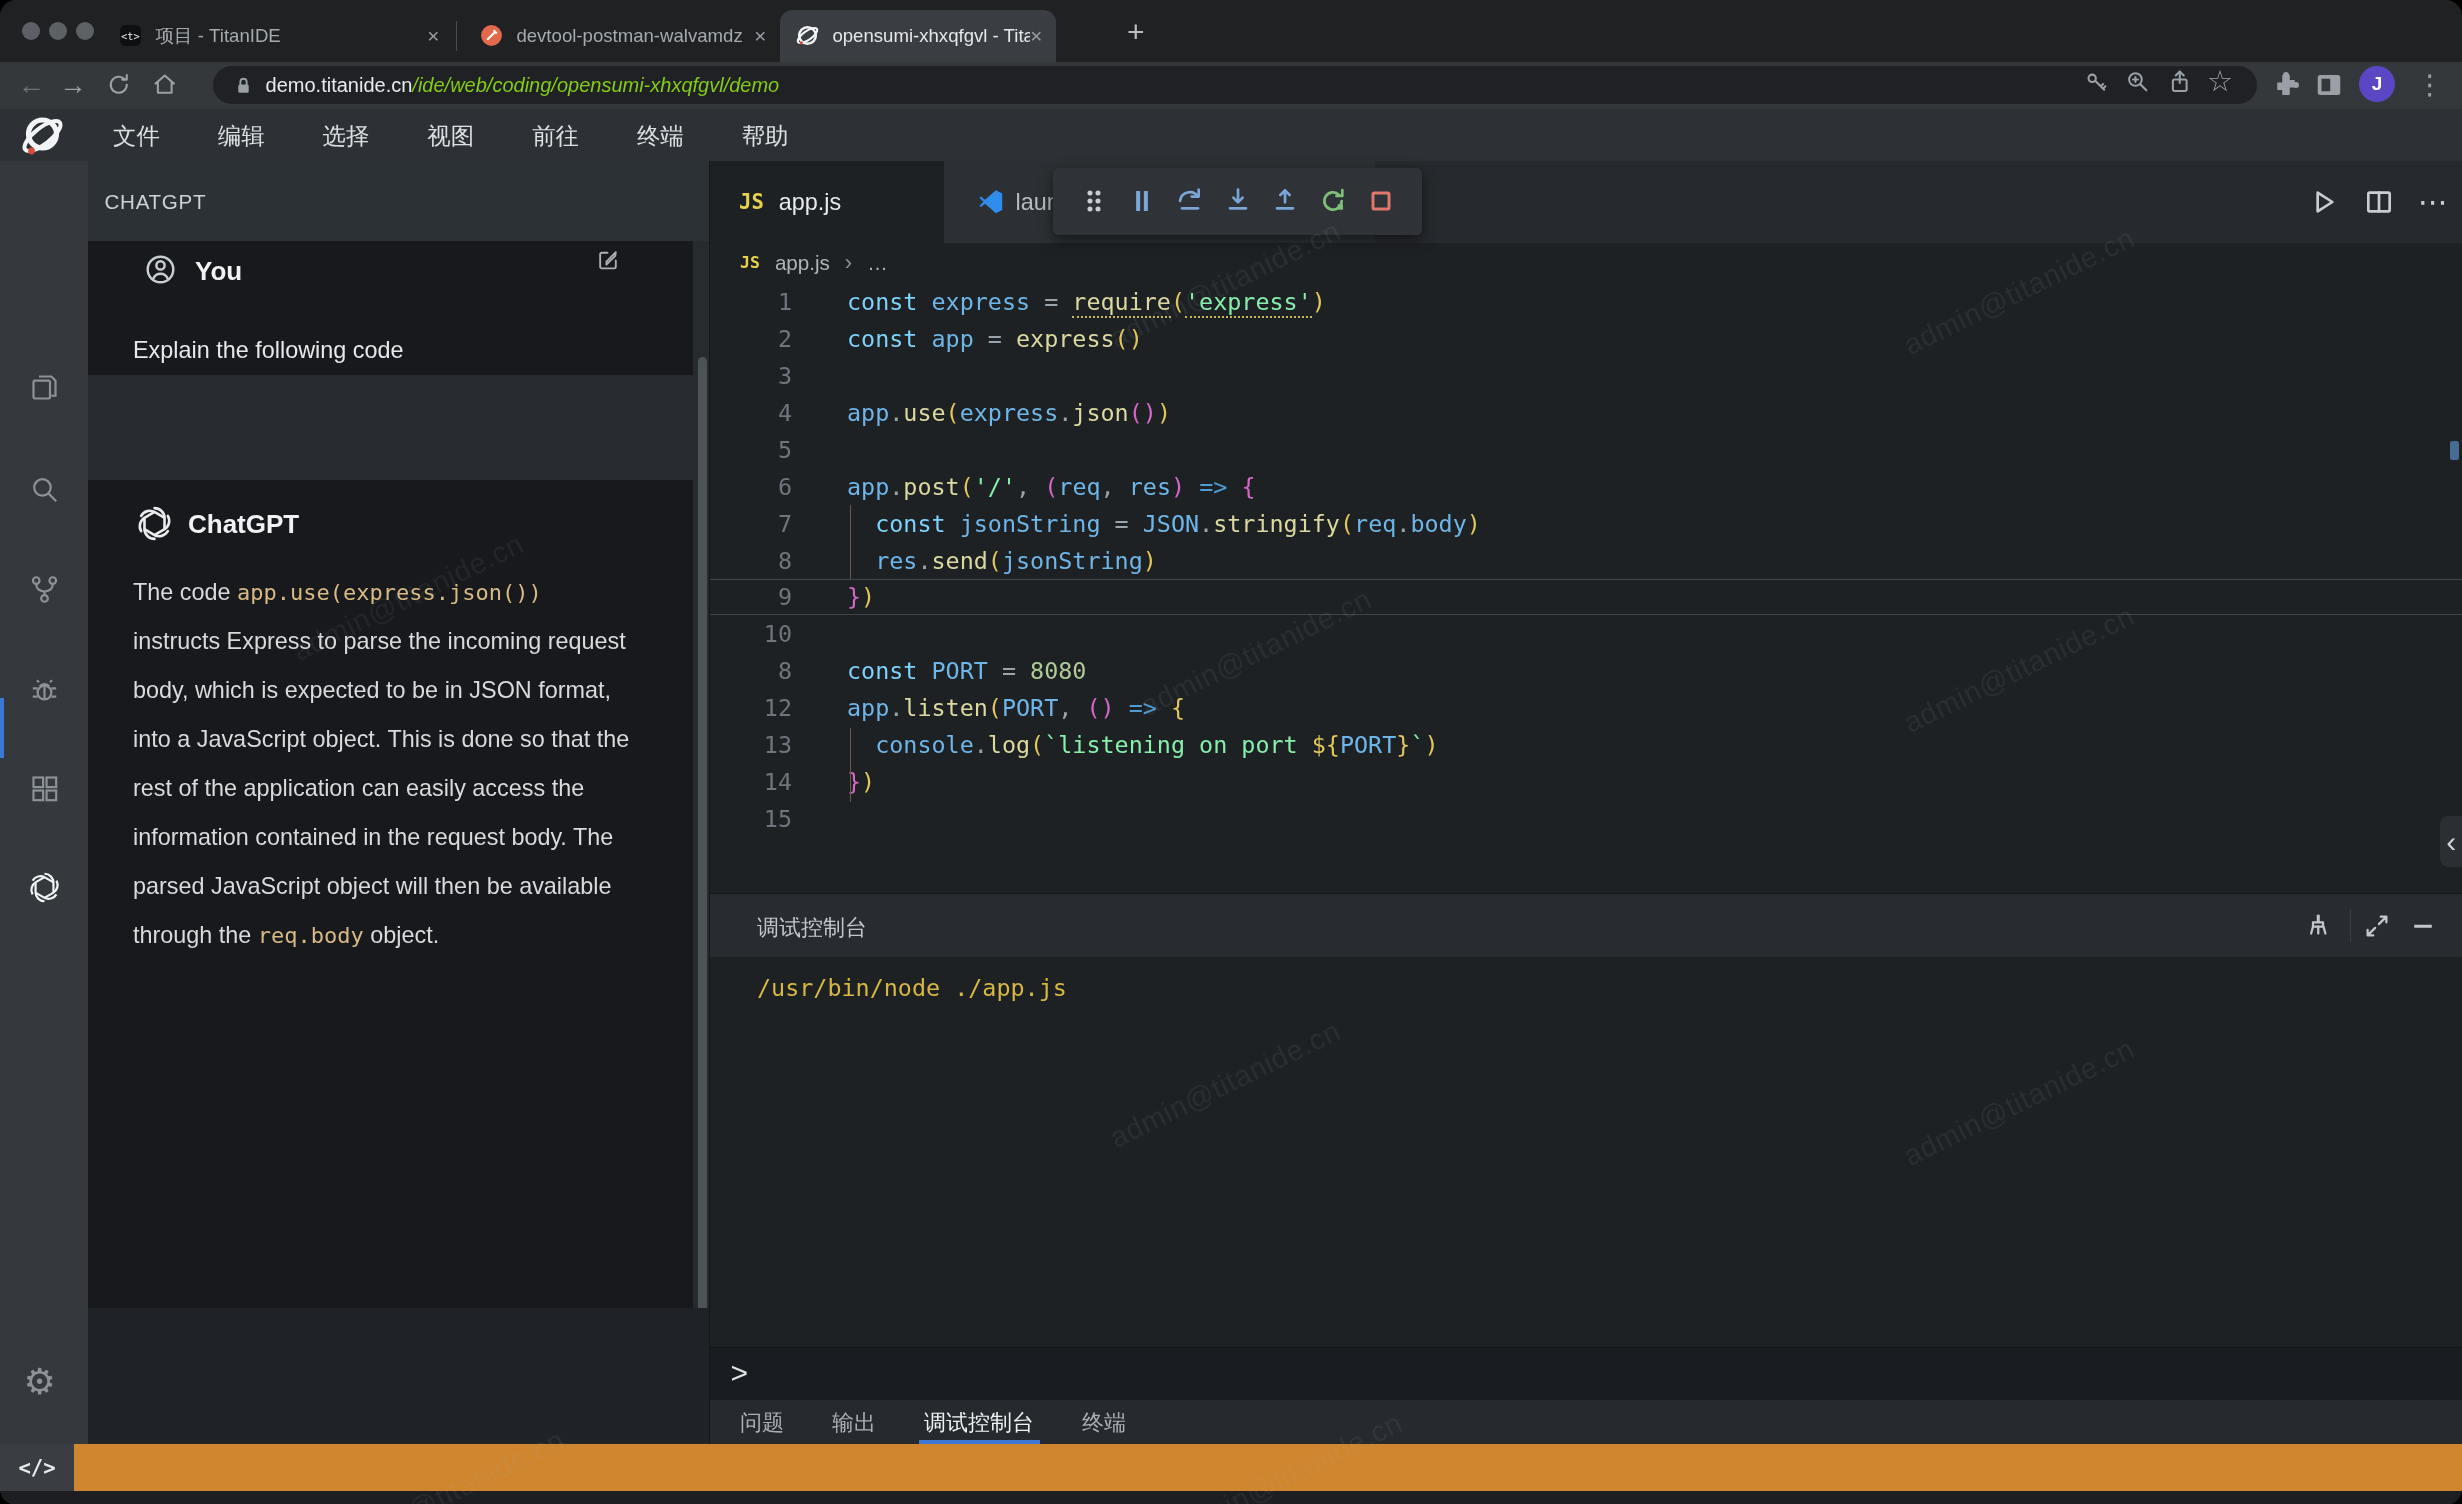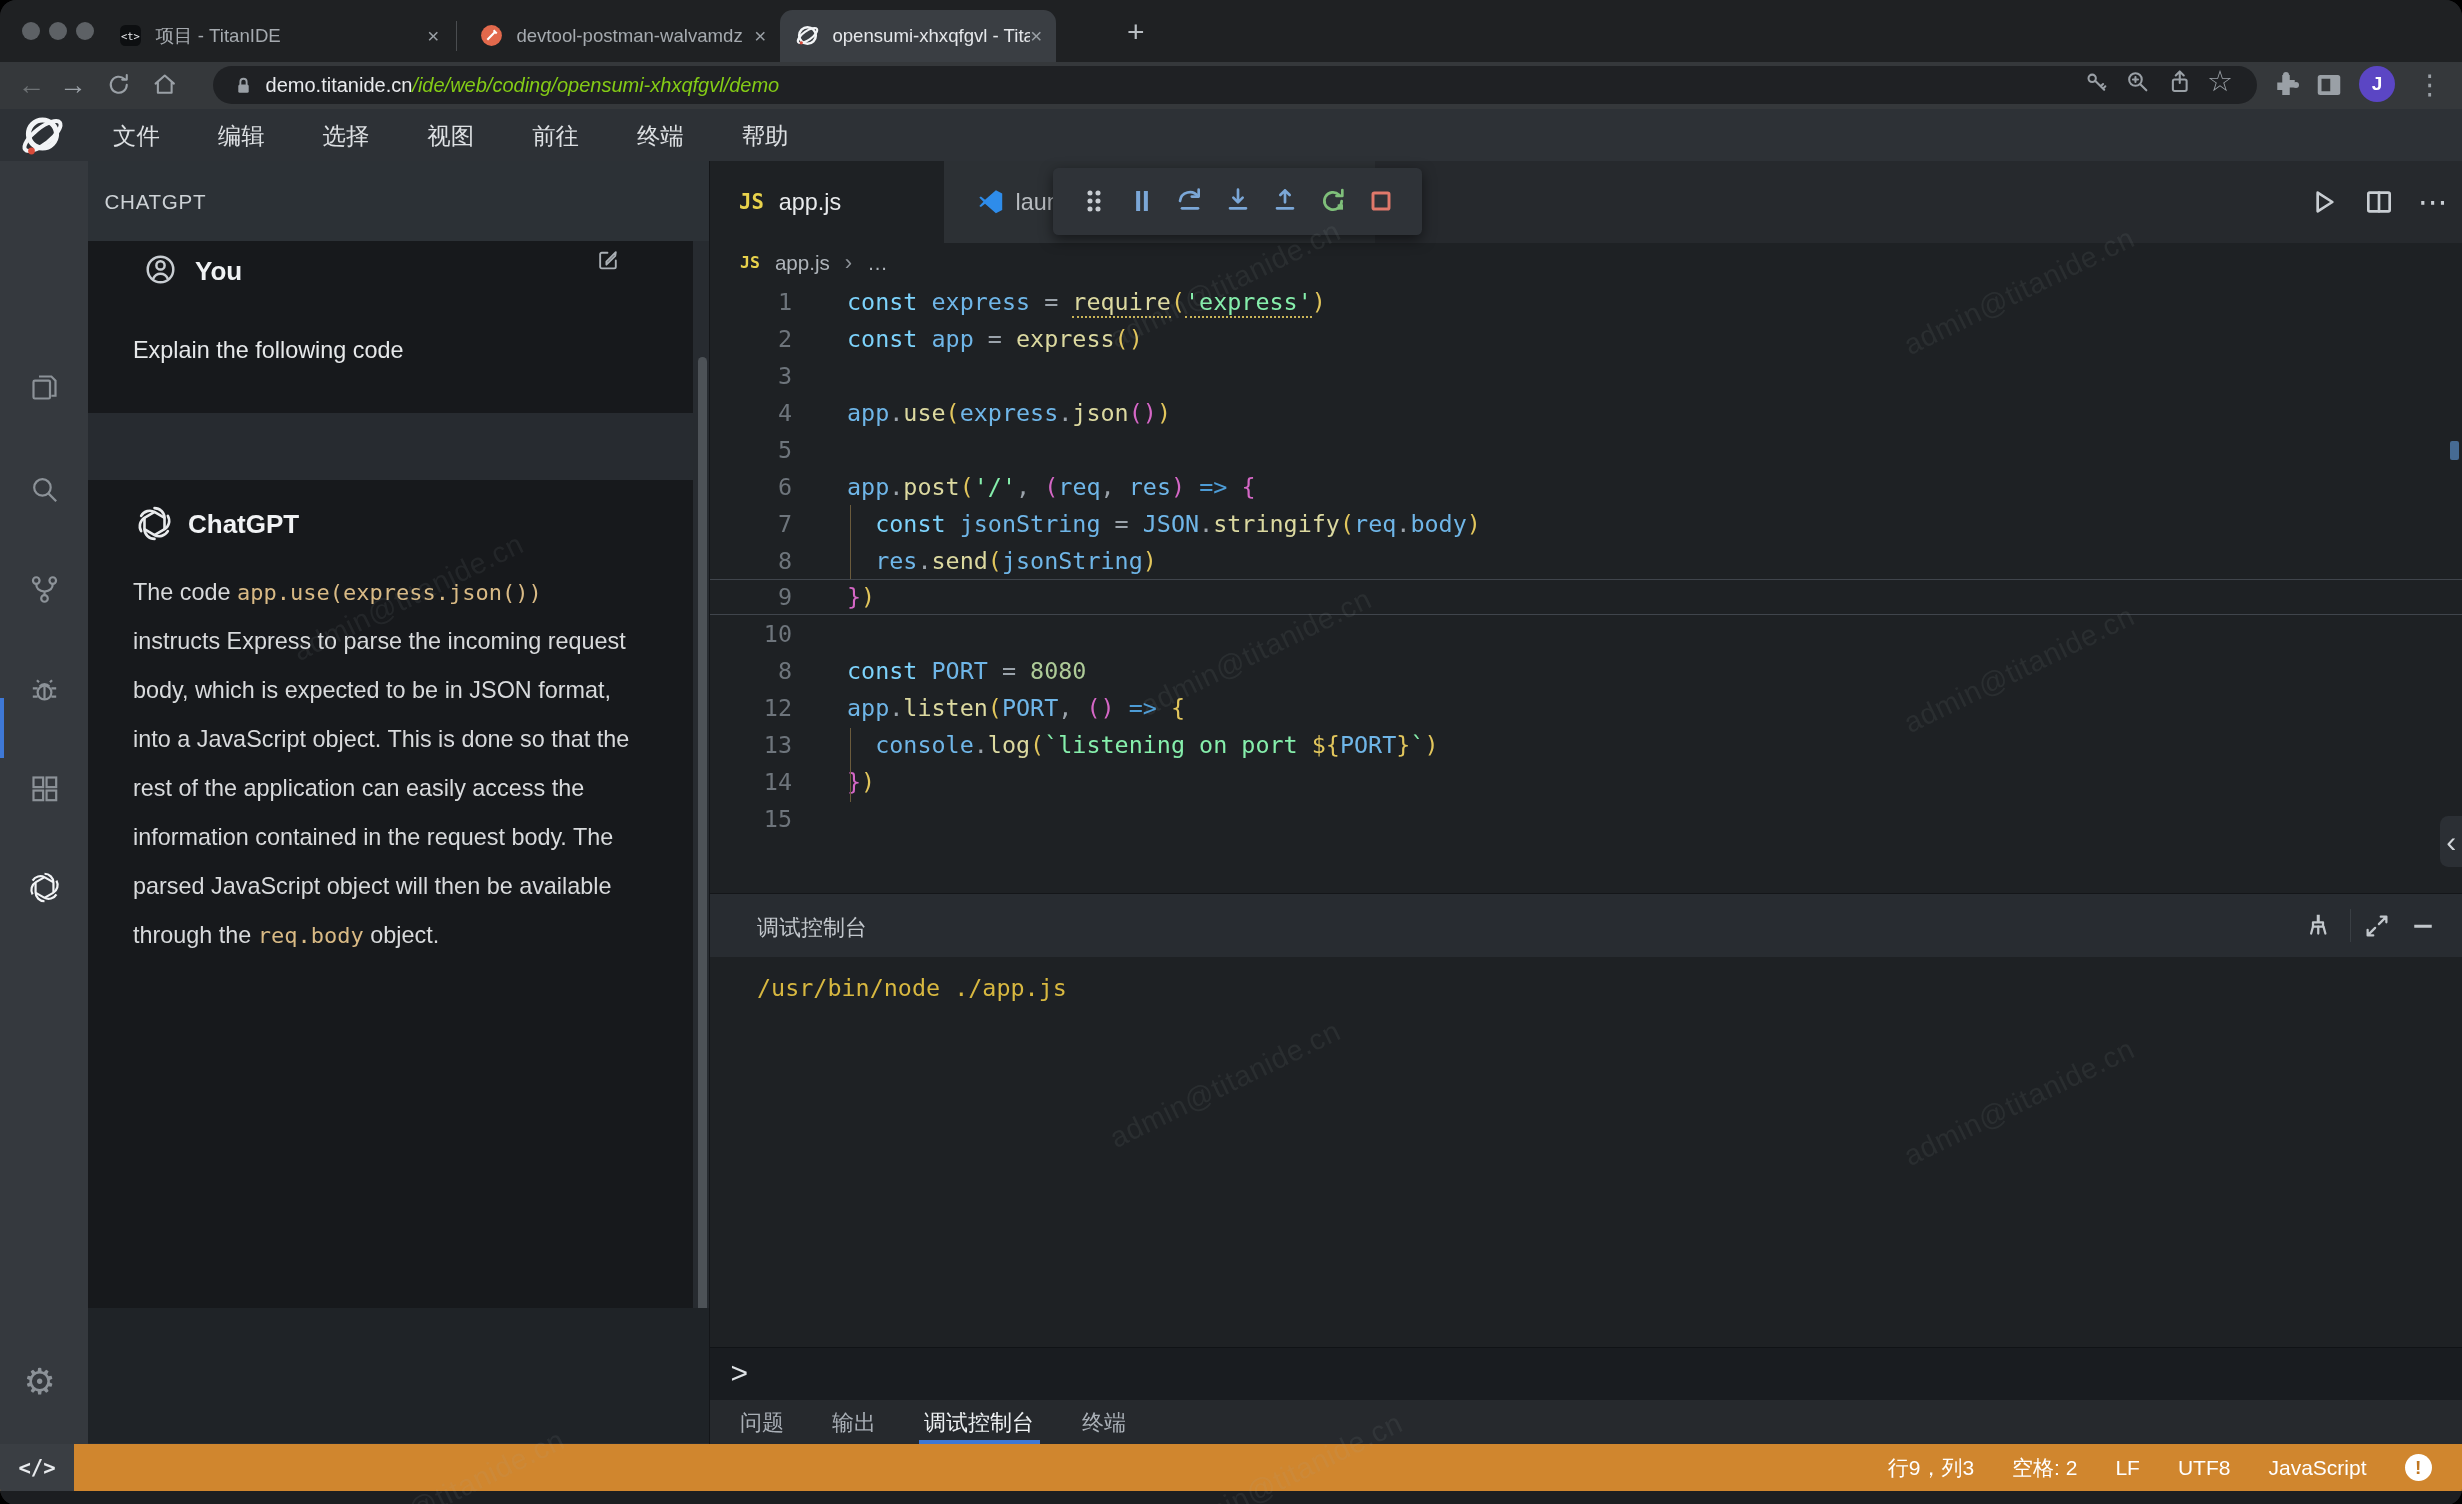--- a/index.html
+++ b/index.html
@@ -46,21 +46,21 @@
   .act svg{stroke:#8c9298;fill:none;stroke-width:1.6;}
   .act.on svg{stroke:#f2f4f6;}
   .act-ind{position:absolute;left:0;top:537px;width:4.1px;height:60px;background:#3e78d6;}
   .gearwrap{position:absolute;left:23.4px;top:1200px;font-size:36px;color:#8c9298;}
 
   
   .chatpanel{position:absolute;left:88px;top:0;width:621px;height:1283px;background:#272b30;}
   .chat-head{position:absolute;left:0;top:0;width:621px;height:80px;background:#2c3136;}
   .chat-head span{position:absolute;left:16.5px;top:29px;font-size:20.6px;letter-spacing:0.7px;color:#cdd2d6;}
   .card{position:absolute;left:0;width:605px;background:#17191c;}
-  .card.you{top:80px;height:172px;}
+  .card.you{top:80px;height:134px;}
   .card.gpt{top:319px;height:828px;}
   .chat-bottom{position:absolute;left:0;top:1147px;width:621px;height:135px;background:#1f2327;}
   .msg-title{position:absolute;font-size:26px;font-weight:700;color:#f0f2f4;}
   .person{position:absolute;left:56px;top:12.4px;width:33px;height:33px;}
   .edit-ic{position:absolute;left:508px;top:5.5px;width:25px;height:25px;}
   .you-msg{position:absolute;left:45px;top:96px;font-size:23.4px;color:#e6e8ea;}
   .gptlogo{position:absolute;left:48px;top:25px;width:37px;height:37px;}
   .gpt-name{left:100px;top:29px;}
   .gpt-text{position:absolute;left:45px;top:88px;width:497px;font-size:23.4px;line-height:49px;color:#d8dadc;}
   .gpt-text .icode{font-family:"DejaVu Sans Mono",monospace;font-size:22px;color:#d9ba85;}
@@ -449,28 +449,20 @@
               <span class="ptab">输出</span>
               <span class="ptab on">调试控制台</span>
               <span class="ptab">终端</span>
             </div>
       </div>
     </div>
   </div>
 
   <div class="statusbar">
     <div class="code-glyph">&lt;/&gt;</div>
-    <div class="status-items" id="status-items">
-          <span>行9，列3</span>
-          <span>空格: 2</span>
-          <span>LF</span>
-          <span>UTF8</span>
-          <span>JavaScript</span>
-          <div class="erricon">!</div>
-        </div>
   </div>
   <div class="win-bottom"></div>
  </div>
 <div class="wm" style="left: 282px; top: 581px;">admin@titanide.cn</div>
     <div class="wm" style="left: 1099px; top: 268px;">admin@titanide.cn</div>
     <div class="wm" style="left: 1893px; top: 275px;">admin@titanide.cn</div>
     <div class="wm" style="left: 1130px; top: 636px;">admin@titanide.cn</div>
     <div class="wm" style="left: 1893px; top: 653px;">admin@titanide.cn</div>
     <div class="wm" style="left: 1099px; top: 1068px;">admin@titanide.cn</div>
     <div class="wm" style="left: 1893px; top: 1086px;">admin@titanide.cn</div>

